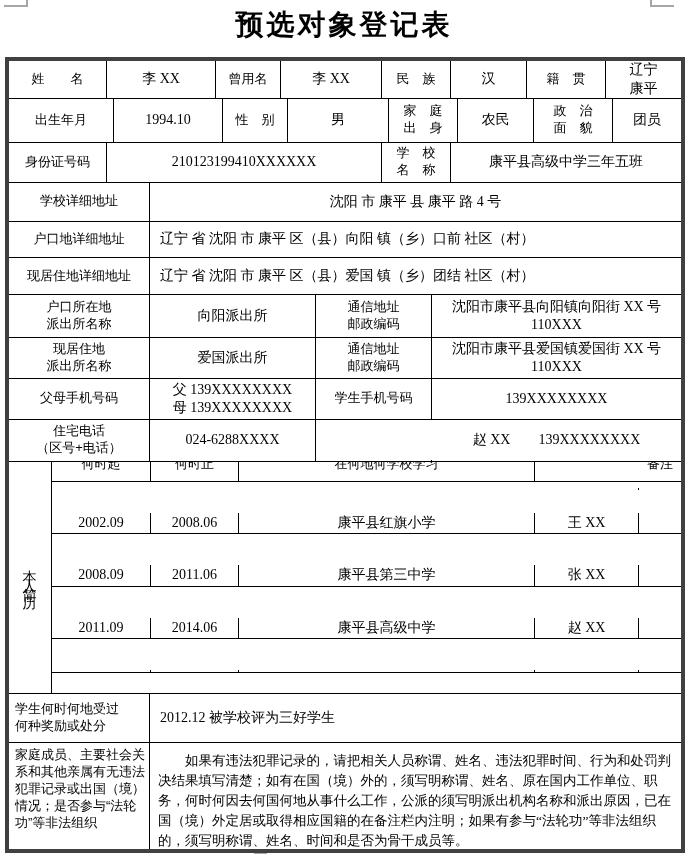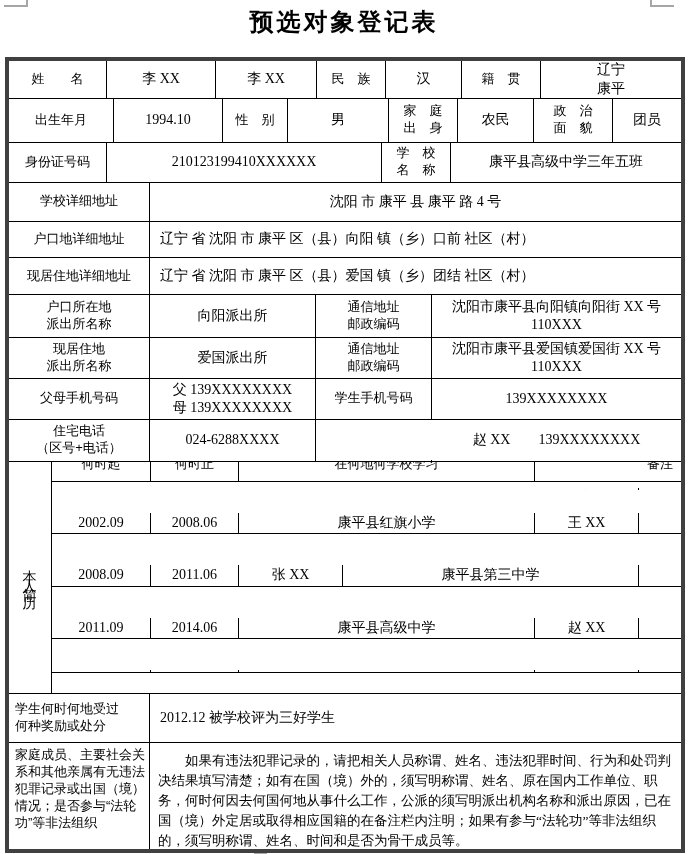--- a/index.html
+++ b/index.html
@@ -1,21 +1,21 @@
 <!DOCTYPE html>
 <html><head>
 <meta charset="utf-8">
 <style>
   * { box-sizing: border-box; margin: 0; padding: 0; }
   html, body { width: 688px; height: 854px; background: #fff; overflow: hidden; position: relative; }
   body { font-family: "Liberation Sans", "DejaVu Sans", sans-serif; color: #000; }
 
   .page-title {
     position: absolute; top: 6px; left: 0; width: 100%;
-    text-align: center; font-size: 24px; font-weight: bold; letter-spacing: 3px;
+    text-align: center; font-size: 28px; font-weight: bold; letter-spacing: 3px;
     font-family: "Liberation Sans", "DejaVu Sans", sans-serif;
   }
 
   
   .crop-left  { position: absolute; left: 4px;  top: 0; width: 24px; height: 7px;
                 border-bottom: 2px solid #a6a6a6; border-right: 2px solid #a6a6a6; }
   .crop-right { position: absolute; left: 650px; top: 0; width: 24px; height: 7px;
                 border-bottom: 2px solid #a6a6a6; border-left: 2px solid #a6a6a6; }
   .bottom-mark { position: absolute; left: 254px; top: 848px; width: 13px; height: 6px; background: #a8a8a8; }
 
@@ -56,20 +56,21 @@
 <div class="crop-right"></div>
 <div class="bottom-mark"></div>
 
 <h1 class="page-title">预选对象登记表</h1>
 
 <div class="form-table">
 
   <div class="row" style="height:38px">
     <div class="cell label" style="width:98px">姓　　名</div>
     <div class="cell value" style="width:109px">李 XX</div>
+    <div class="cell label" style="width:65px">曾用名</div>
     <div class="cell value" style="width:101px">李 XX</div>
     <div class="cell label" style="width:69px">民　族</div>
     <div class="cell value" style="width:76px">汉</div>
     <div class="cell label" style="width:79px">籍　贯</div>
     <div class="cell value pre">辽宁
 康平</div>
   </div>
 
   <div class="row" style="height:44px">
     <div class="cell label" style="width:105px">出生年月</div>
@@ -158,22 +159,22 @@
       <div class="subrow" style="height:41px">
         <div class="cell value" style="width:99px">2002.09</div>
         <div class="cell value" style="width:88px">2008.06</div>
         <div class="cell value" style="width:296px">康平县红旗小学</div>
         <div class="cell value" style="width:104px">王 XX</div>
         <div class="cell value"></div>
       </div>
       <div class="subrow" style="height:43px">
         <div class="cell value" style="width:99px">2008.09</div>
         <div class="cell value" style="width:88px">2011.06</div>
+        <div class="cell value" style="width:296px">康平县第三中学</div>
         <div class="cell value" style="width:104px">张 XX</div>
-        <div class="cell value" style="width:296px">康平县第三中学</div>
         <div class="cell value"></div>
       </div>
       <div class="subrow" style="height:43px">
         <div class="cell value" style="width:99px">2011.09</div>
         <div class="cell value" style="width:88px">2014.06</div>
         <div class="cell value" style="width:296px">康平县高级中学</div>
         <div class="cell value" style="width:104px">赵 XX</div>
         <div class="cell value"></div>
       </div>
       <div class="subrow" style="height:38px">

